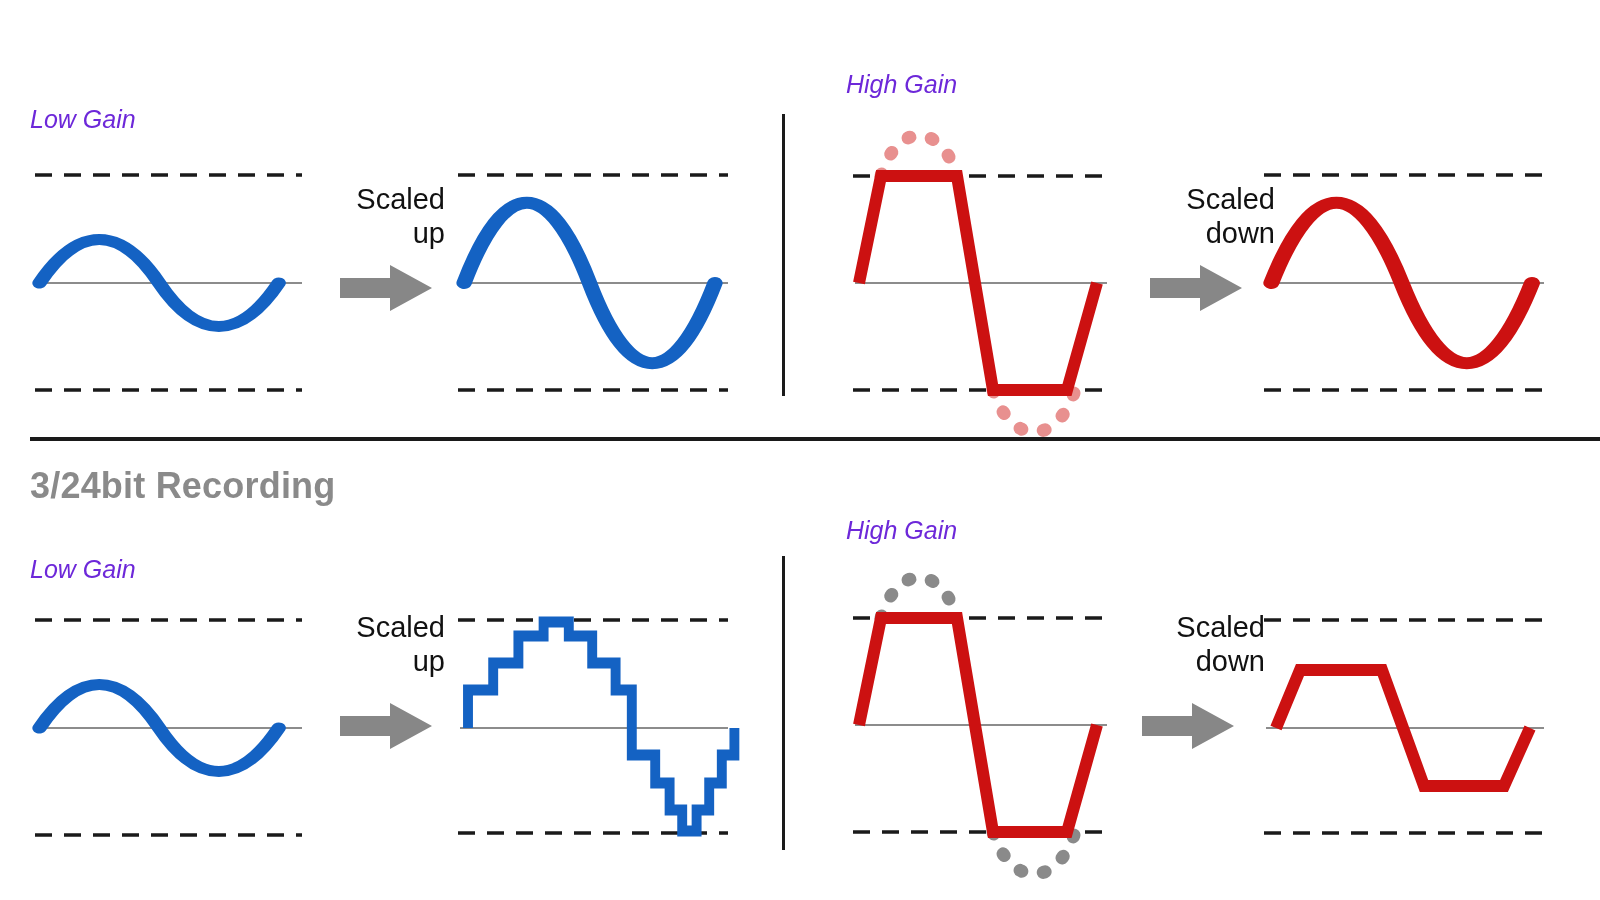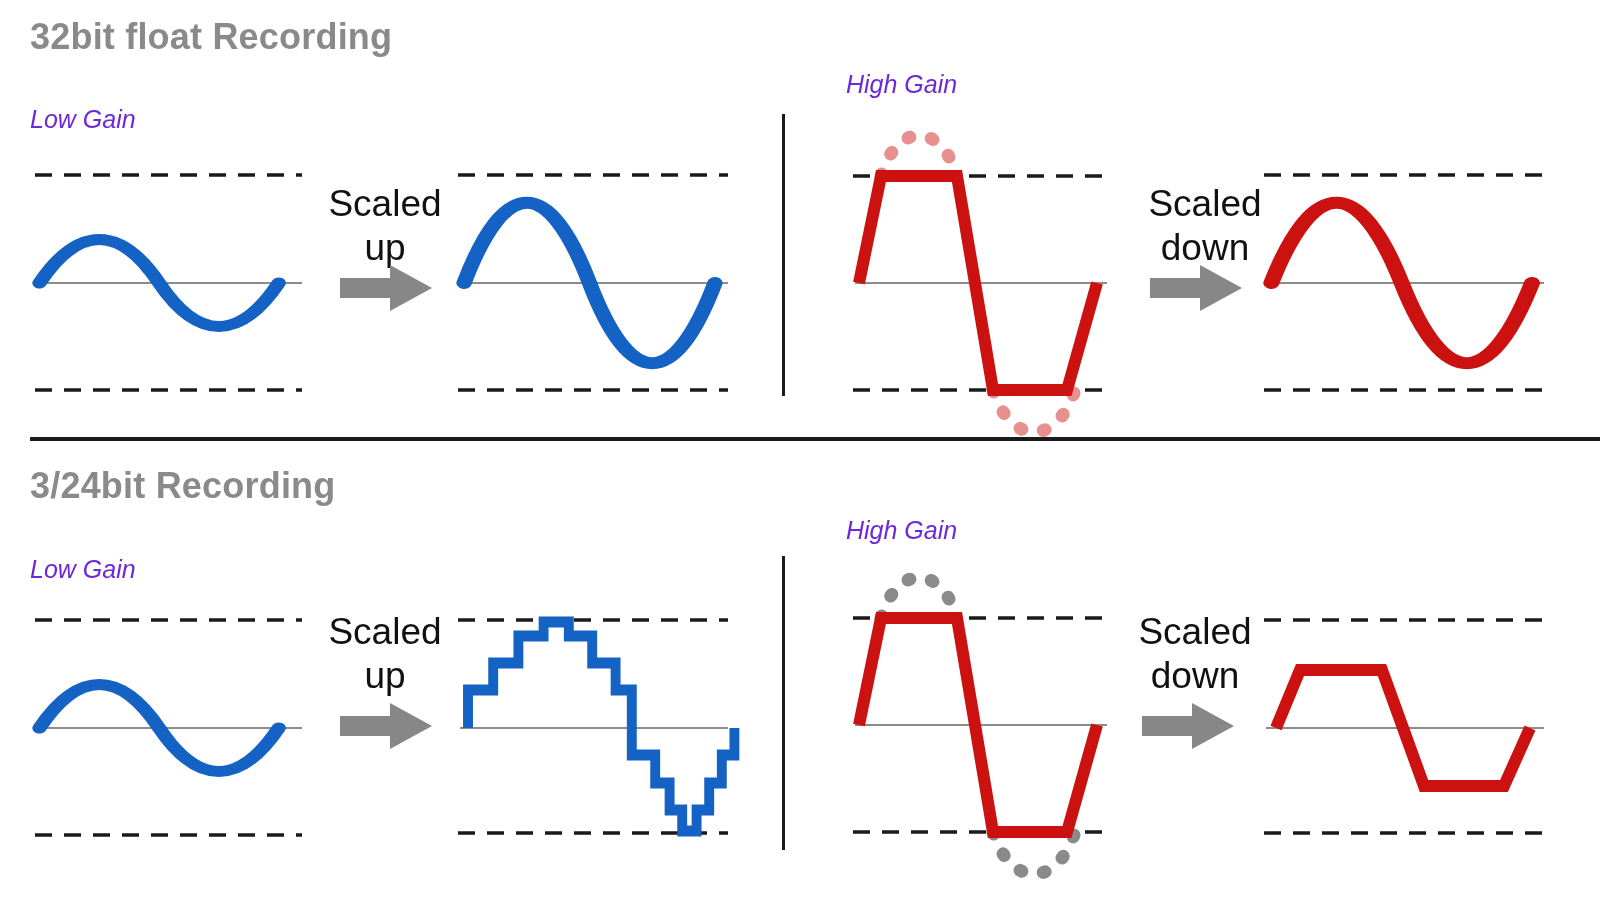--- a/index.html
+++ b/index.html
@@ -40,44 +40,43 @@
     white-space: nowrap;
     font-style: italic;
   }
   #label-low-top   { left: 30px; top: 105px; }
   #label-high-top  { left: 846px; top: 70px; }
   #label-low-bot   { left: 30px; top: 555px; }
   #label-high-bot  { left: 846px; top: 516px; }
 
   .scaled-label {
     position: absolute;
-    font-size: 37px;
+    font-size: 29px;
     color: #111111;
-    text-align: center;
+    text-align: right;
     line-height: 1.18;
     white-space: pre-line;
   }
   #scaled-up-top   { left: 325px; top: 182px; width: 120px; }
   #scaled-down-top { left: 1135px; top: 182px; width: 140px; }
   #scaled-up-bot   { left: 325px; top: 610px; width: 120px; }
   #scaled-down-bot { left: 1125px; top: 610px; width: 140px; }
 
   svg.wave { position: absolute; overflow: visible; }
   .arrow-svg { position: absolute; }
   .rule { position: absolute; background: #1a1a1a; }
   #divider-h { left: 30px; top: 437px; width: 1570px; height: 4px; }
   #divider-v-top { left: 782px; top: 114px; width: 3px; height: 282px; }
   #divider-v-bot { left: 782px; top: 556px; width: 3px; height: 294px; }
 </style>
 </head>
 <body>
 
 <div id="stage">
 
-  <div class="section-title" id="title-top">32bit float Recording</div>
 
   <div class="gain-label" id="label-low-top">Low Gain</div>
 
   <div class="gain-label" id="label-high-top">High Gain</div>
 
   <svg class="wave" id="panel-top-low-before" style="left:20px; top:160px;" width="290" height="245">
     <line x1="15" y1="15" x2="282" y2="15" stroke="#1a1a1a" stroke-width="3.5" stroke-dasharray="17 12"></line>
     <line x1="15" y1="230" x2="282" y2="230" stroke="#1a1a1a" stroke-width="3.5" stroke-dasharray="17 12"></line>
     <line x1="18" y1="123" x2="282" y2="123" stroke="#666666" stroke-width="1.6"></line>
     <path d="M 20 123 C 50 65, 82 65, 112 123 C 142 181, 174 181, 204 123" fill="none" stroke="#1462c3" stroke-width="11" stroke-linecap="round" transform="translate(0,0) scale(1.3,1) translate(-5,0)"></path>

